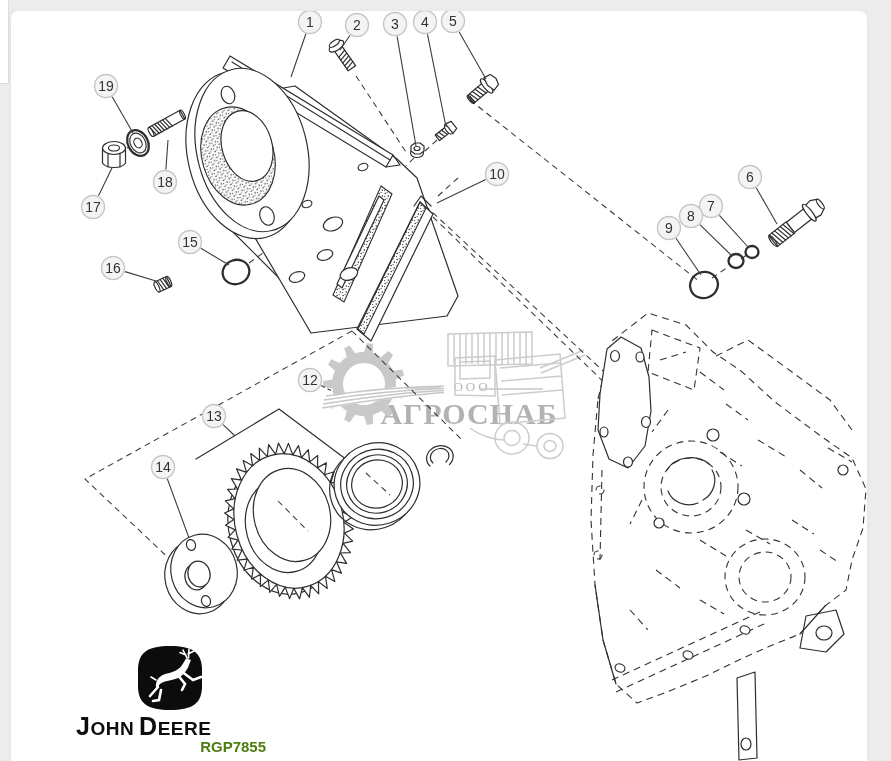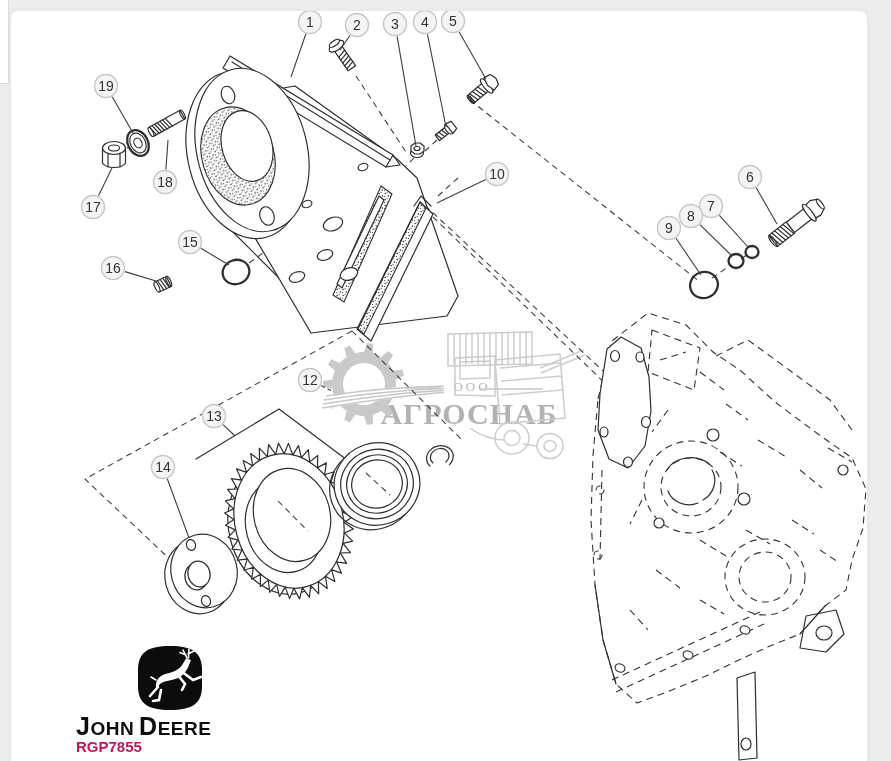--- a/index.html
+++ b/index.html
@@ -24,22 +24,22 @@
   .wmS{stroke:#c7c7c7;fill:none;stroke-width:1.4}
   
   .wm-ooo{position:absolute;left:390px;top:368px;width:142px;text-align:center;
           font:400 13px "Liberation Serif",serif;color:#b4b4b4;letter-spacing:3px}
   .wm-name{position:absolute;left:336px;top:386px;width:244px;text-align:center;
           font:600 30px "Liberation Serif",serif;color:#b2b2b2;letter-spacing:1px}
   .brand{position:absolute;left:65px;top:701px;width:190px;text-align:left;
          color:#0d0d0d;font-weight:700;letter-spacing:.5px}
   .brand .big{font-size:25px}
   .brand .sm{font-size:19px}
-  .ref{position:absolute;left:65px;top:727px;width:190px;text-align:left;
-       font:700 15px "Liberation Sans",sans-serif;color:#be185d}
+  .ref{position:absolute;left:65px;top:727px;width:190px;text-align:right;
+       font:700 15px "Liberation Sans",sans-serif;color:#4d7c0f}
 </style>
 </head>
 <body>
 
 <div class="remnant"></div>
 
 <div class="card">
 
   <div class="wm-ooo">ООО</div>
   <div class="wm-name">АГРОСНАБ</div>

